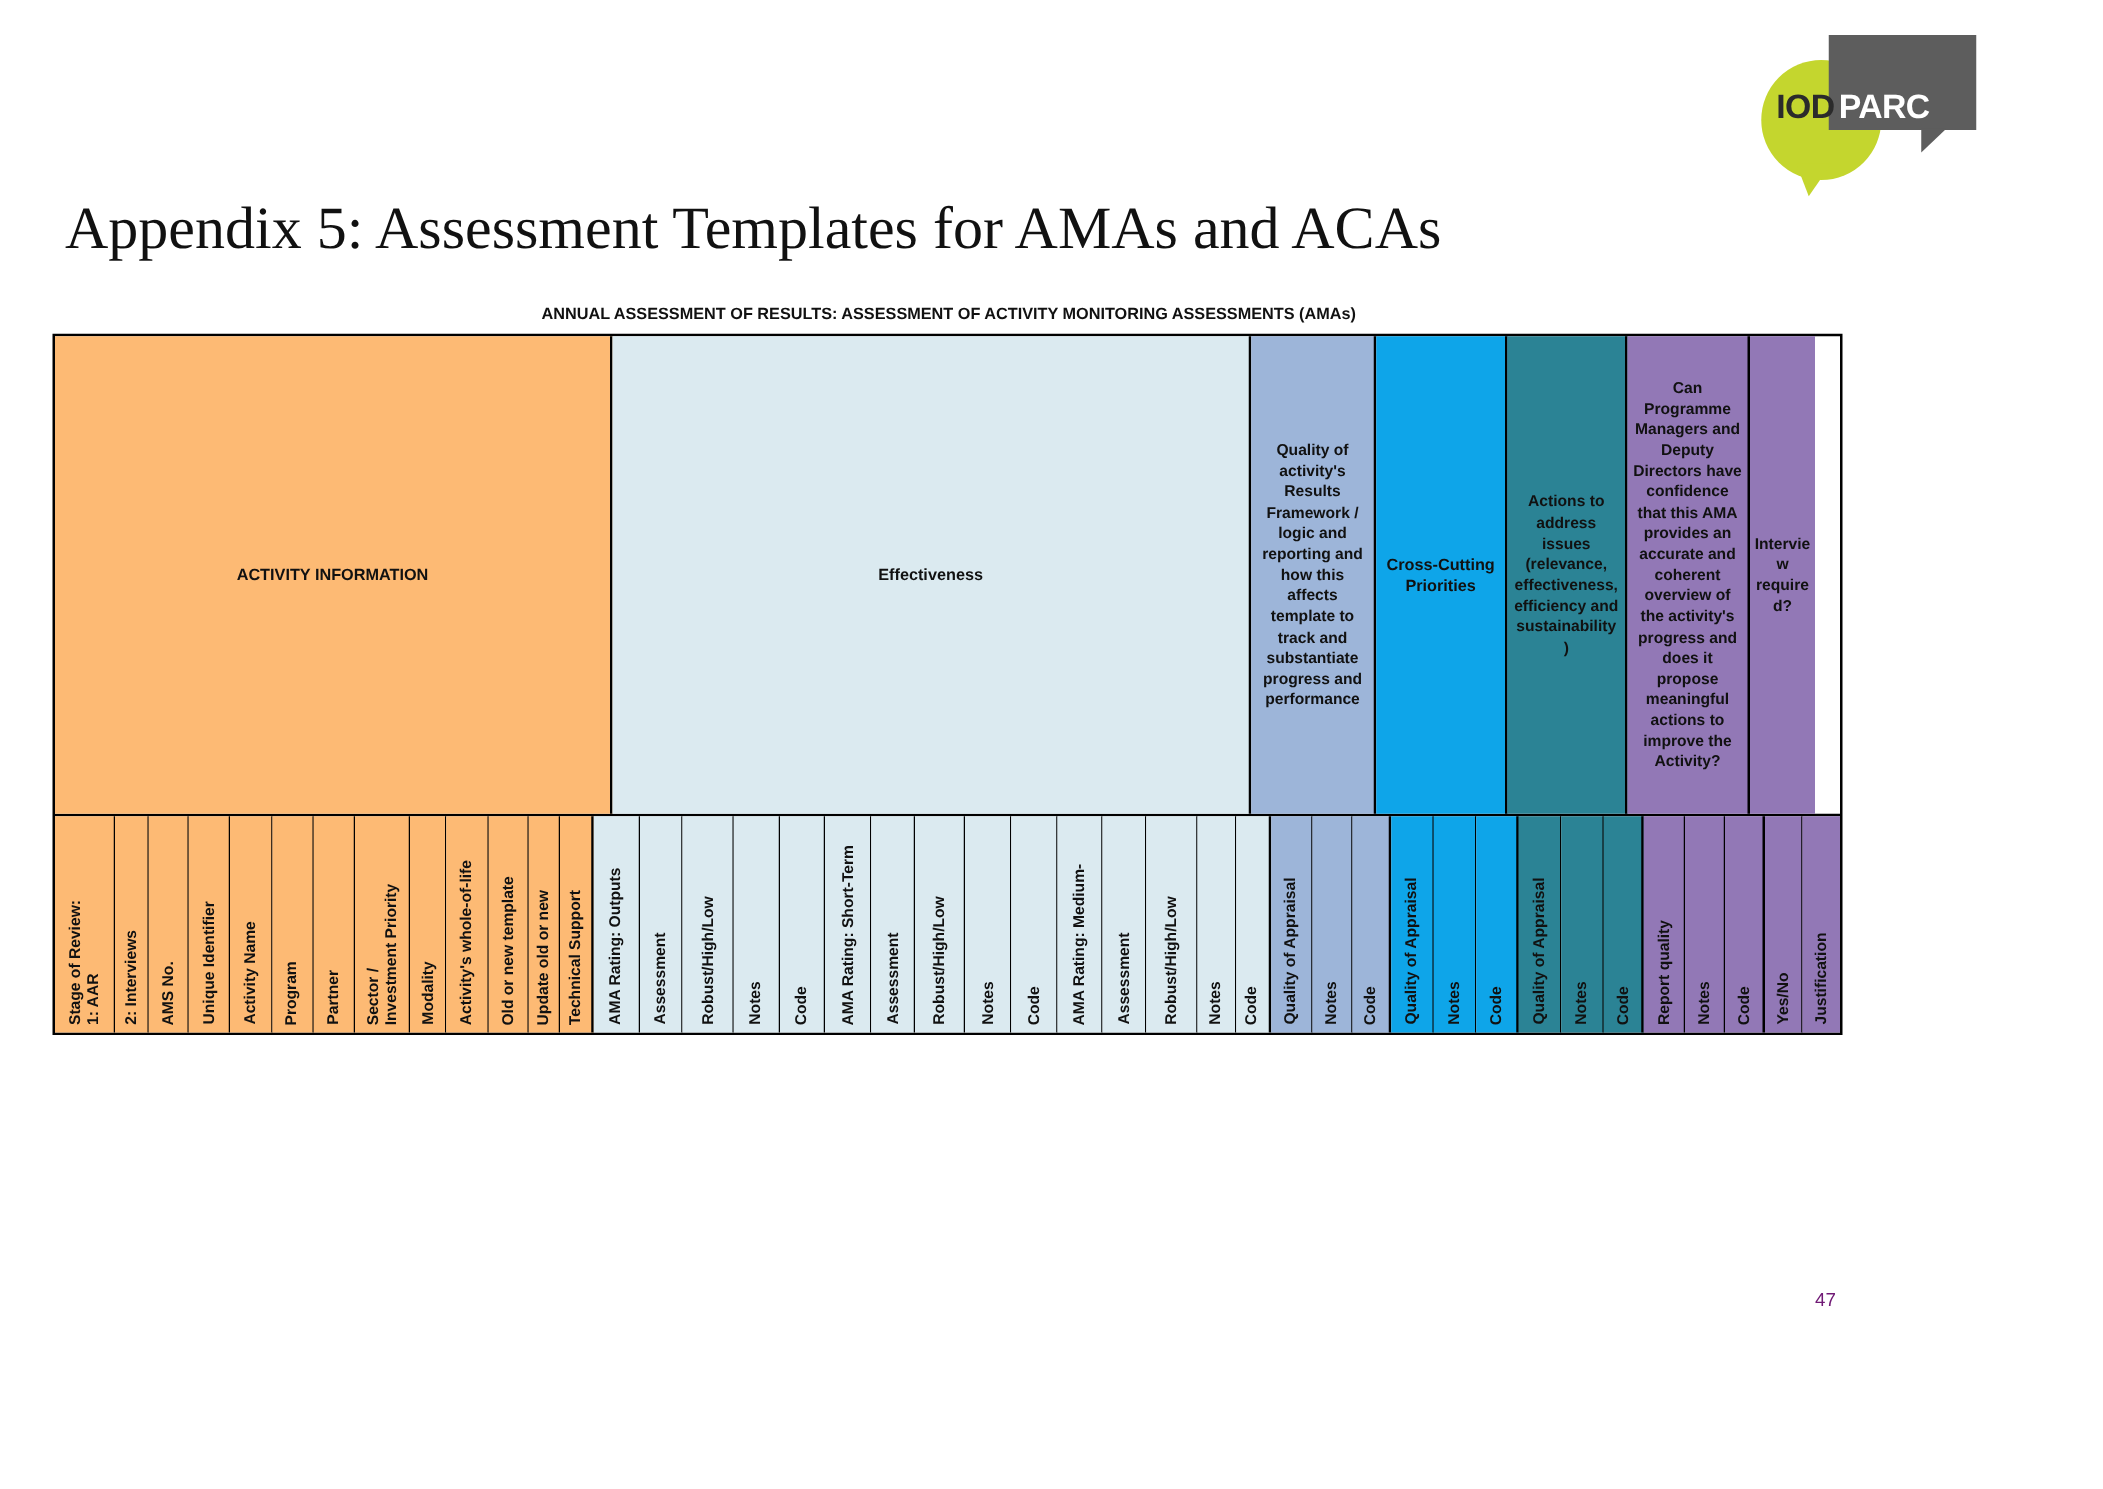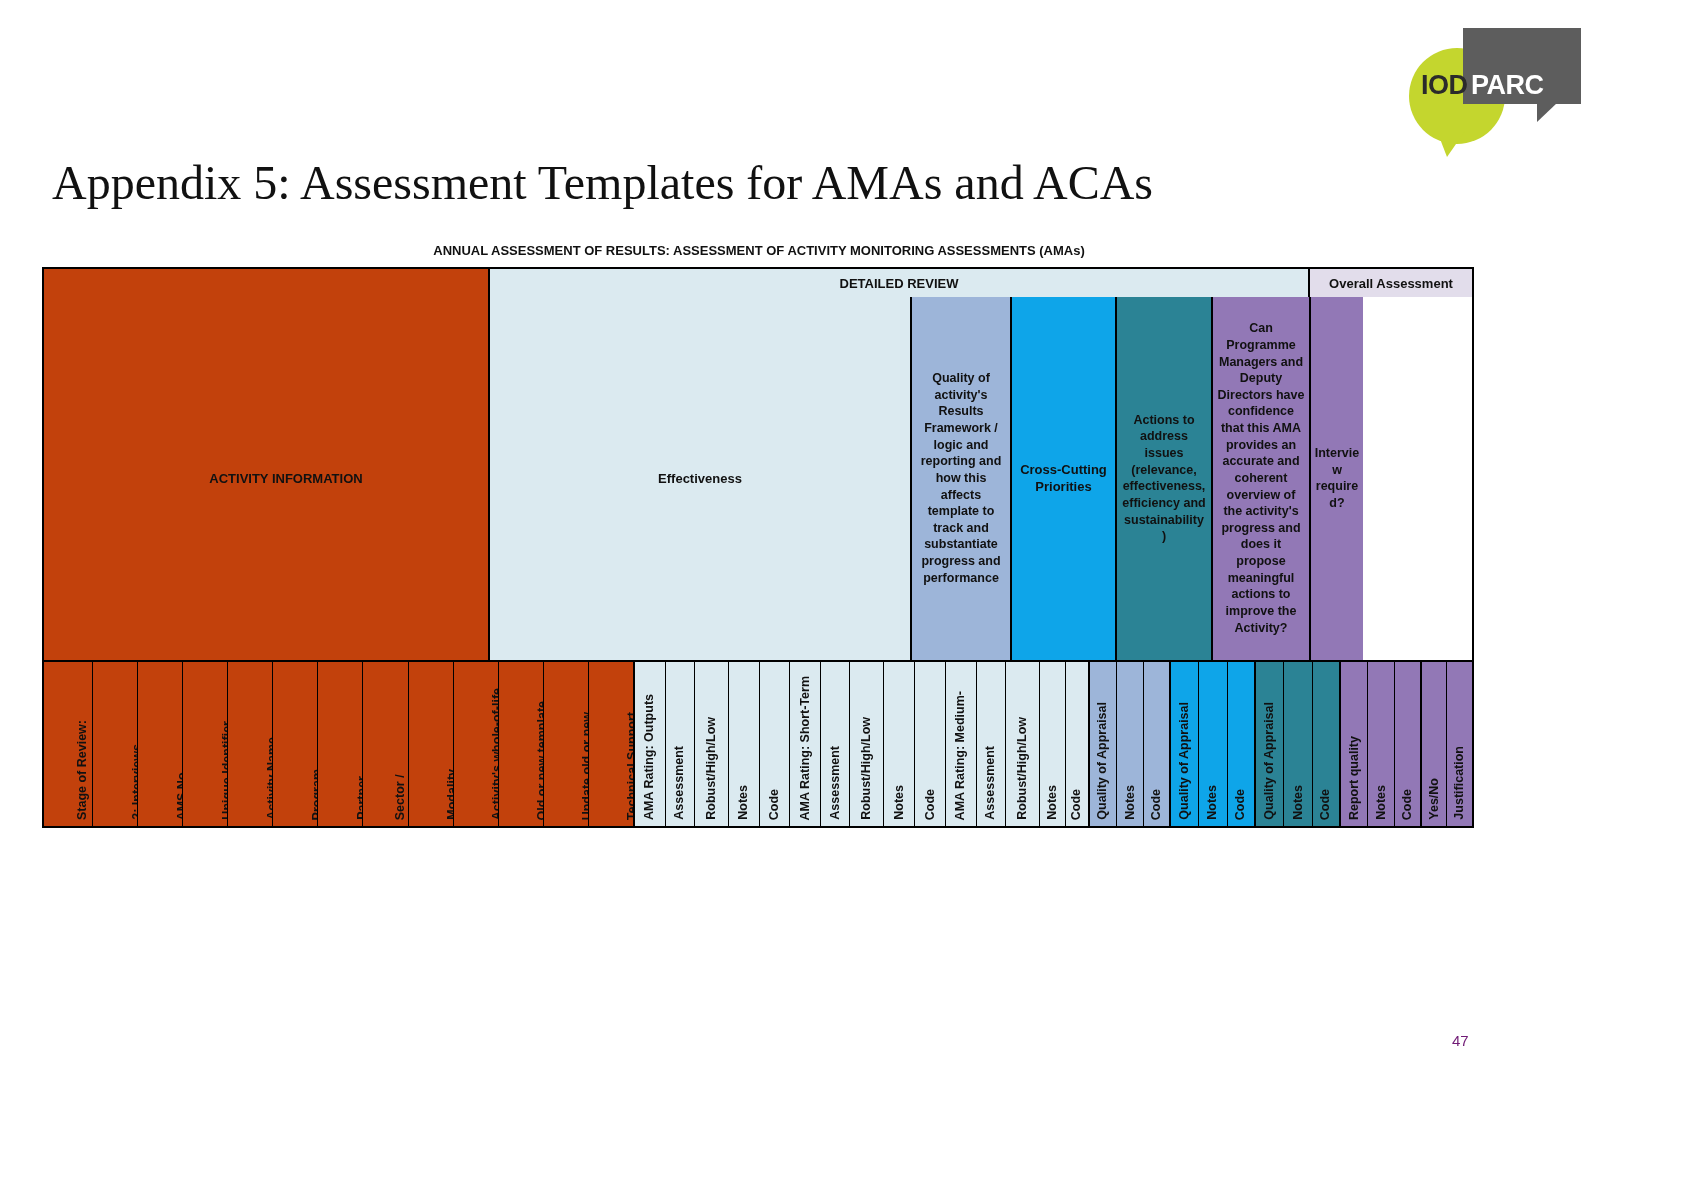--- a/index.html
+++ b/index.html
@@ -89,21 +89,21 @@
   }
   .vtext{
     writing-mode:vertical-rl;transform:rotate(180deg);
     font-size:12.5px;font-weight:bold;color:#111;
     white-space:pre;line-height:1.18;
     padding:6px 0 8px 0;
     text-align:left;
   }
 
   
-  .c-pink{background:#c2410c;padding-left:44px;}
+  .c-pink{background:#fdba74;}
   .c-lblue{background:#dbeaf0;}
   .c-mblue{background:#9db5d9;}
   .c-dteal{background:#0ea5e9;}
   .c-teal{background:#2b8395;}
   .c-purple{background:#9278b6;}
   .c-lavender{background:#e2ddeb;}
 
   #page-number{
     position:absolute;left:1452px;top:1032px;font-size:15px;color:#701a75;
   }
@@ -121,29 +121,24 @@
     <span class="parc">PARC</span>
   </div>
 </div>
 
 <div id="page-title">Appendix 5: Assessment Templates for AMAs and ACAs</div>
 
 <div id="table-caption">ANNUAL ASSESSMENT OF RESULTS: ASSESSMENT OF ACTIVITY MONITORING ASSESSMENTS (AMAs)</div>
 
 <div id="grid">
 
-  <div class="band-row">
-    <div class="cell top-band c-pink bd-r" style="width:446px"></div>
-    <div class="cell top-band c-lblue bd-r" style="width:820px">DETAILED REVIEW</div>
-    <div class="cell top-band c-lavender" style="width:162px">Overall Assessment</div>
-  </div>
 
   <div class="group-row">
     <div class="cell grp-label c-pink bd-r" style="width:446px">ACTIVITY INFORMATION</div>
-    <div class="cell grp-label c-lblue bd-r" style="width:422px">Effectiveness</div>
+    <div class="cell grp-label c-lblue bd-r" style="width:511px">Effectiveness</div>
     <div class="cell grp-label narrow c-mblue bd-r" style="width:100px">Quality of activity's Results Framework / logic and reporting and how this affects template to track and substantiate progress and performance</div>
     <div class="cell grp-label c-dteal bd-r" style="width:105px;color:#111">Cross-Cutting Priorities</div>
     <div class="cell grp-label narrow c-teal bd-r" style="width:96px">Actions to address issues (relevance, effectiveness, efficiency and sustainability )</div>
     <div class="cell grp-label narrow c-purple bd-r" style="width:98px">Can Programme Managers and Deputy Directors have confidence that this AMA provides an accurate and coherent overview of the activity's progress and does it propose meaningful actions to improve the Activity?</div>
     <div class="cell grp-label narrow c-purple" style="width:52px;white-space:pre-line">Intervie
 w
 require
 d?</div>
   </div>
 

